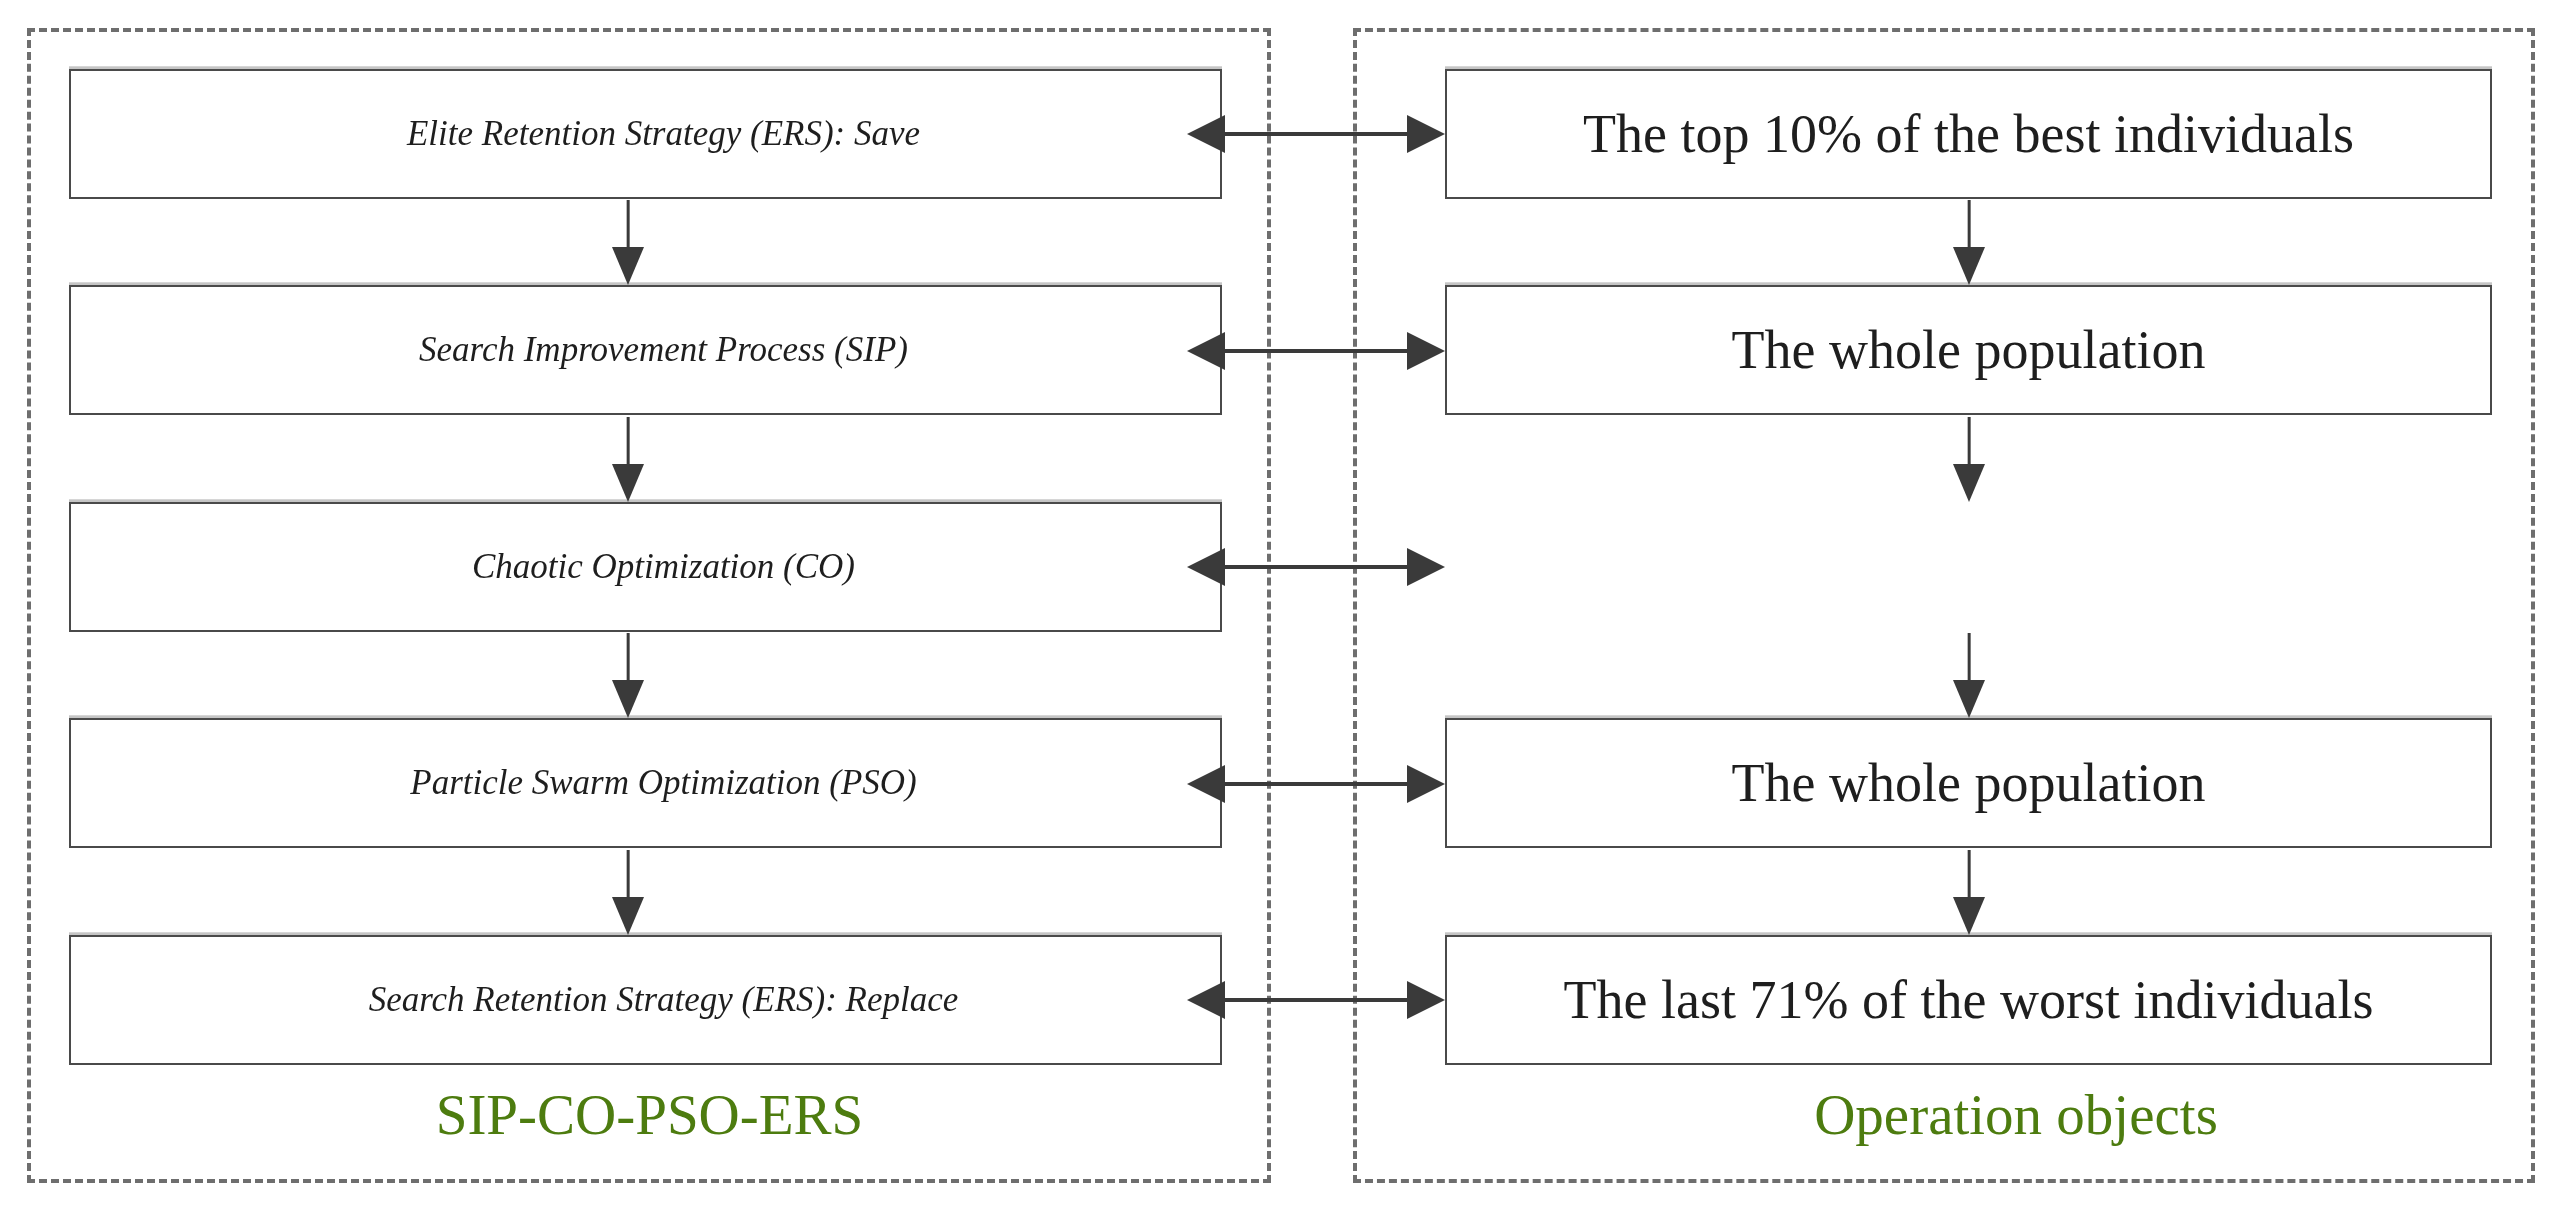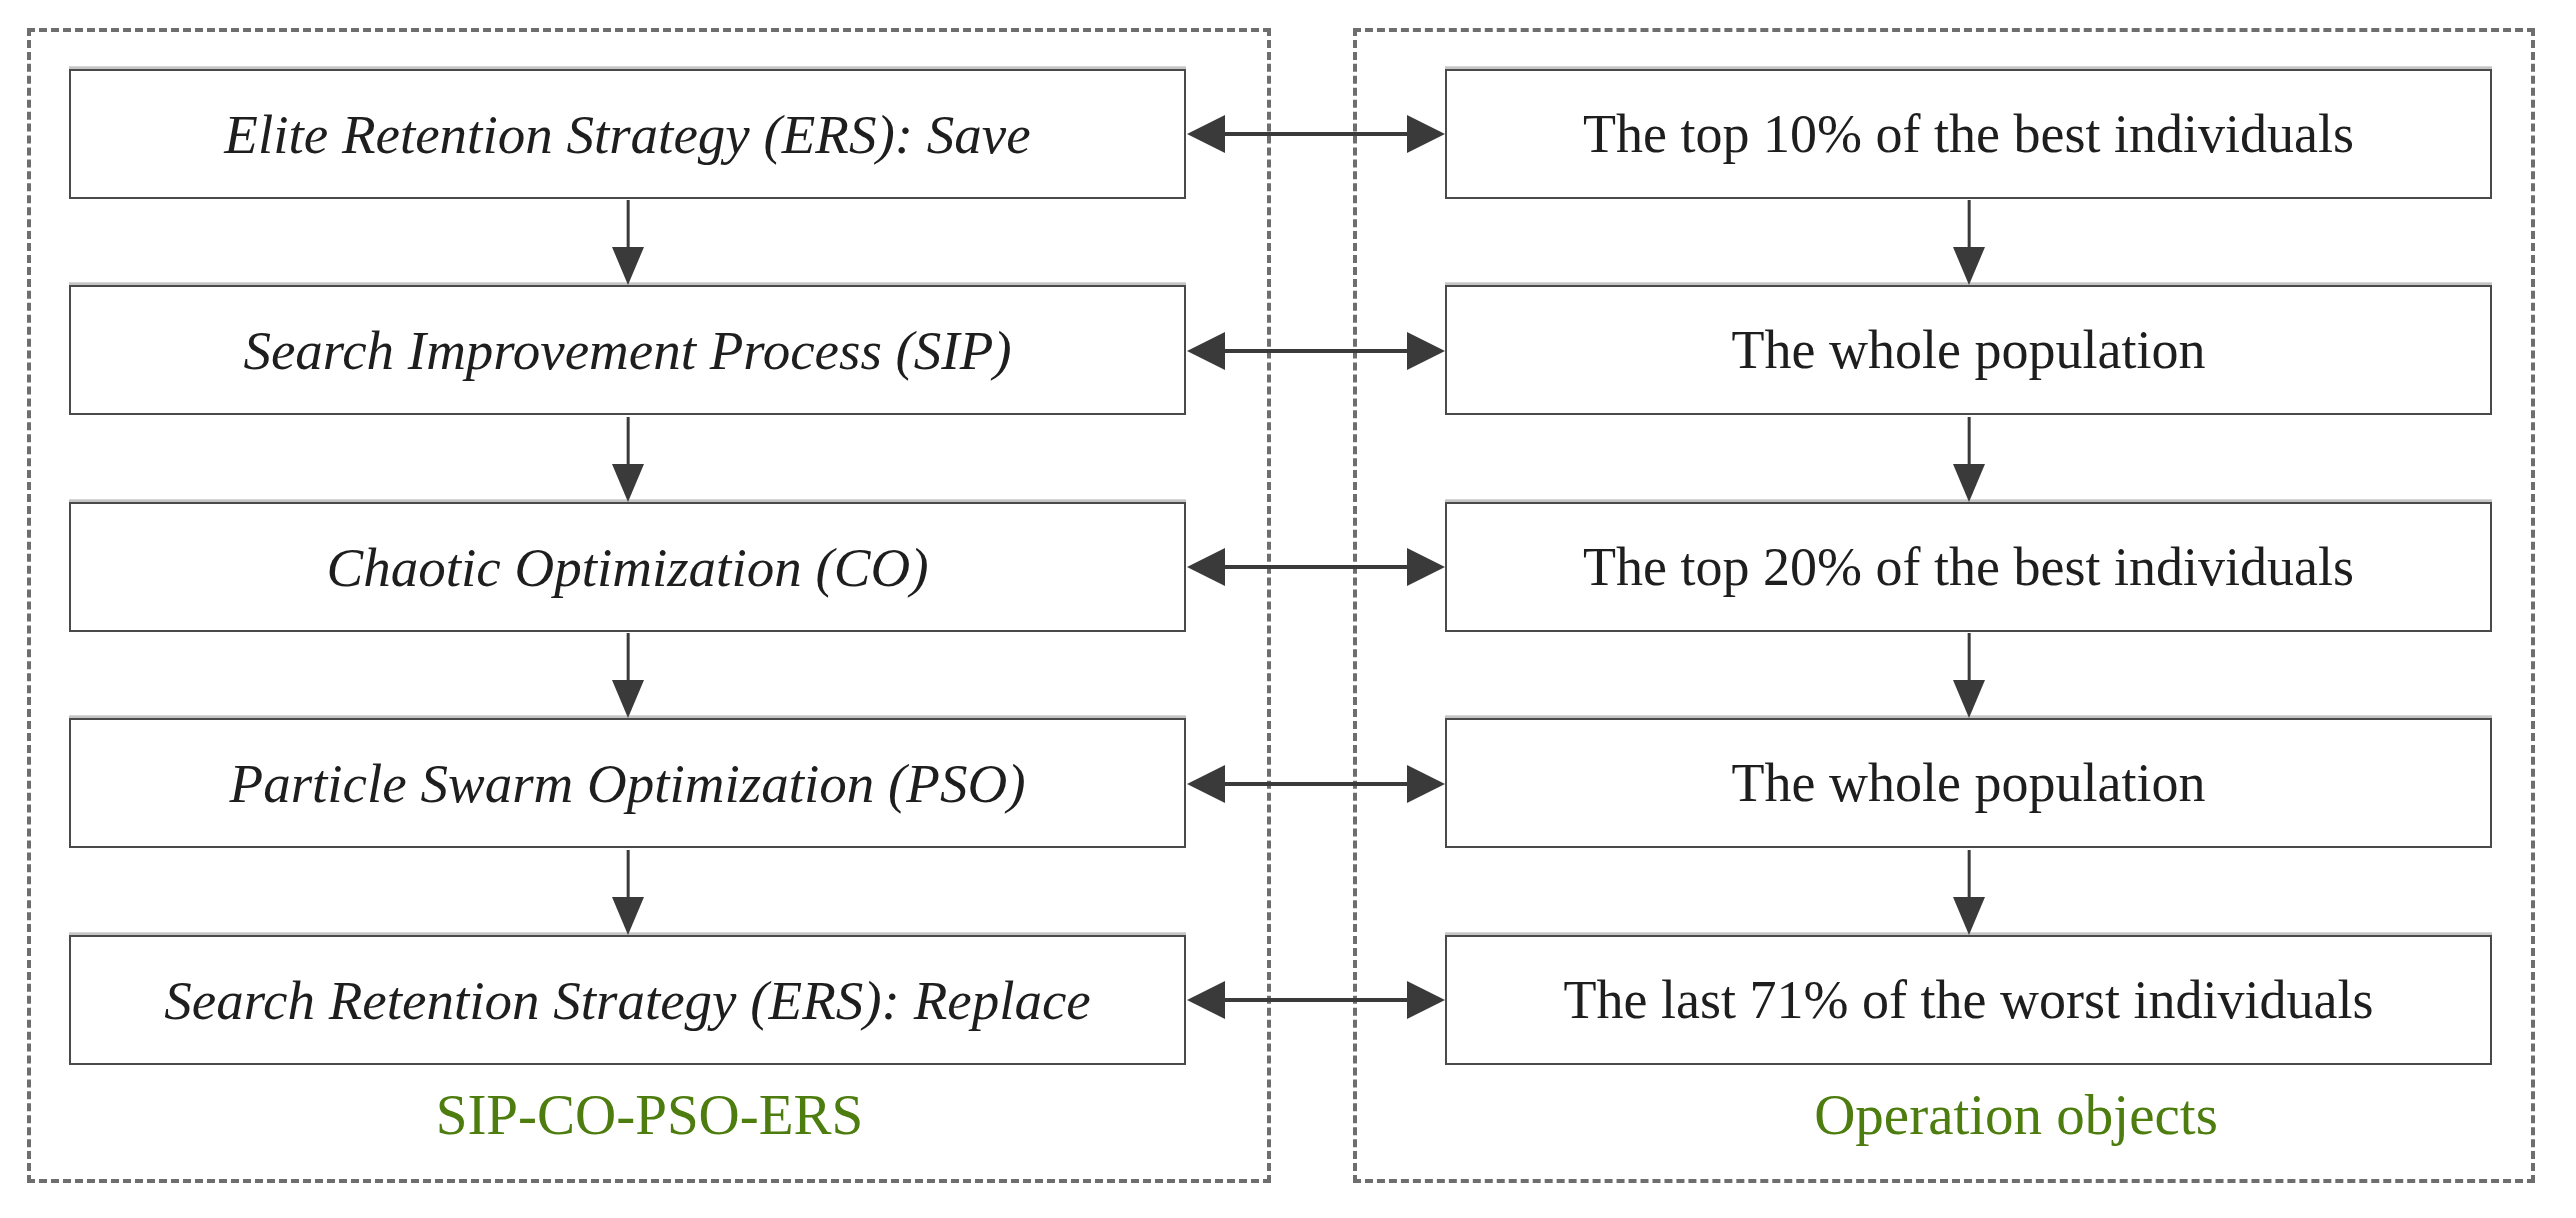--- a/index.html
+++ b/index.html
@@ -30,21 +30,21 @@
     position: absolute;
     height: 126px;
     border: 2.7px solid #4a4a4a;
     background: #ffffff;
     display: flex;
     align-items: center;
     justify-content: center;
     white-space: nowrap;
     box-shadow: 0 -2.7px 0 rgba(90,90,90,0.35);
   }
-  .lbox { left: 69px;  width: 1113px; font-style: italic; font-size: 55px; }
+  .lbox { left: 69px;  width: 1113px; font-style: italic; font-size: 35px; padding-left: 36px; }
   .rbox { left: 1445px; width: 1043px; font-size: 54px; }
   .rbox b { font-weight: normal; }
 
   .row-0 { top: 69px; }
   .row-1 { top: 285px; }
   .row-2 { top: 502px; }
   .row-3 { top: 718px; }
   .row-4 { top: 935px; }
 
   
@@ -126,23 +126,20 @@
   <div class="box lbox row-4">
     <span>Search Retention Strategy (ERS): Replace</span>
   </div>
 
   <div class="box rbox row-0">
     <span><span>The </span><b>top 10%</b><span> of the best individuals</span></span>
   </div>
   <div class="box rbox row-1">
     <span><span>The </span><b>whole population</b><span></span></span>
   </div>
-  <div class="box rbox row-2">
-    <span><span>The </span><b>top 20%</b><span> of the best individuals</span></span>
-  </div>
   <div class="box rbox row-3">
     <span><span>The </span><b>whole population</b><span></span></span>
   </div>
   <div class="box rbox row-4">
     <span><span>The </span><b>last 71%</b><span> of the worst individuals</span></span>
   </div>
 
   <div class="vArrow vleft vrow-0">
       <div class="stem"></div>
       <div class="head"></div>

